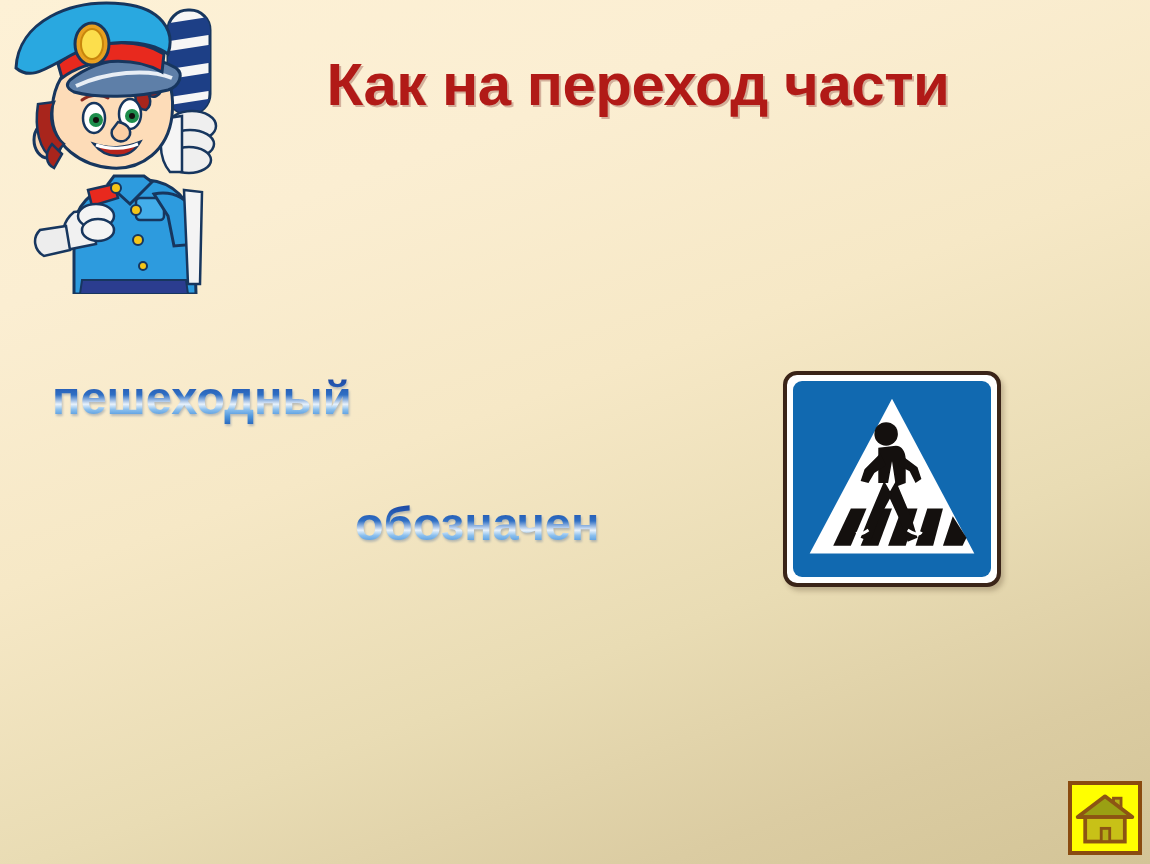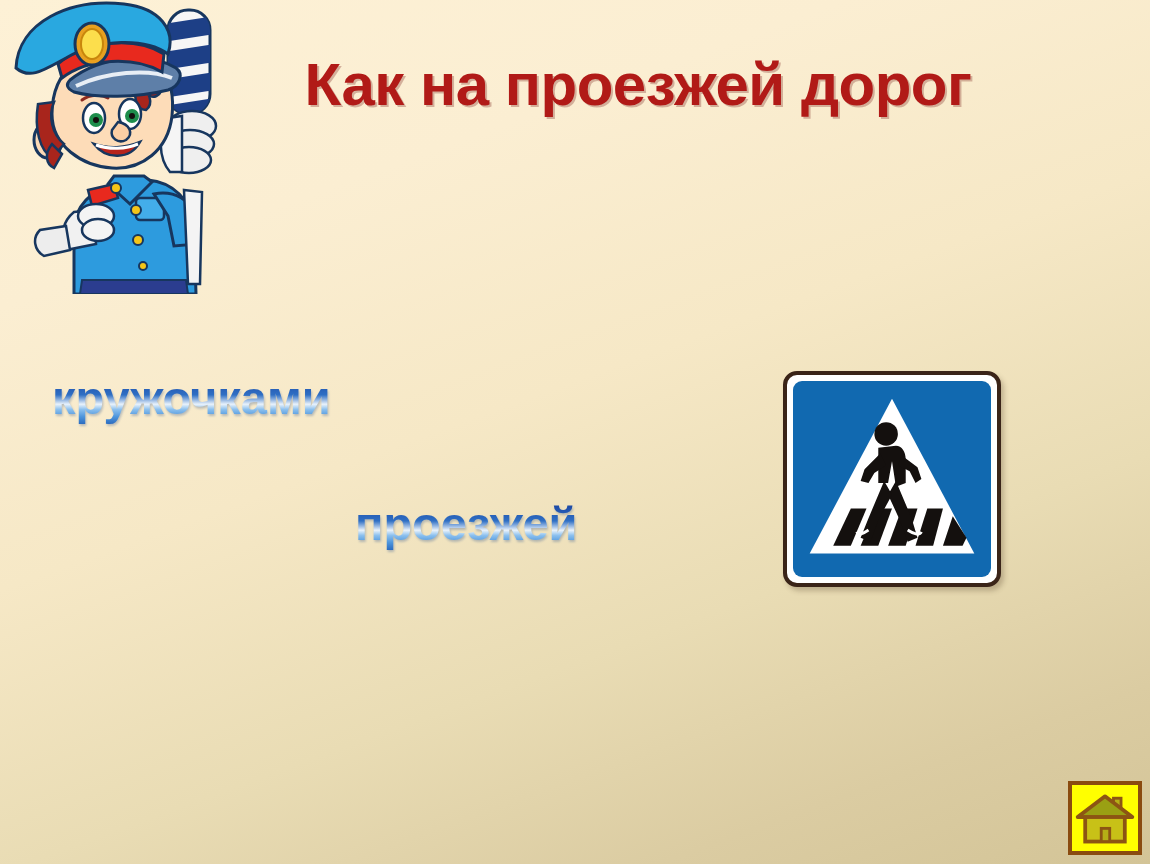--- a/index.html
+++ b/index.html
@@ -207,26 +207,26 @@
       <path d="M62 70 C88 46 140 42 168 60 L166 78 C138 62 92 64 66 84 Z" fill="#E8291E" stroke="#17365E" stroke-width="3"></path>
 
       <path d="M20 74 C22 28 74 4 128 10 C164 14 180 36 172 60 C150 44 104 44 70 64 C48 76 34 86 20 74 Z" fill="#29A8E0" stroke="#17365E" stroke-width="3"></path>
 
       <ellipse cx="96" cy="50" rx="17" ry="21" fill="#E8A020" stroke="#17365E" stroke-width="3"></ellipse>
       <ellipse cx="96" cy="50" rx="11" ry="15" fill="#FCDE4C" stroke="#C8860C" stroke-width="2"></ellipse>
     </svg>
   </div>
 
   <div id="title-block">
-    <div class="title-line">Как на проезжей дорог</div>
-  </div>
-
-  <div class="option" id="option-1">кружочками</div>
-
-  <div class="option" id="option-2">проезжей</div>
+    <div class="title-line">Как на переход части</div>
+  </div>
+
+  <div class="option" id="option-1">пешеходный</div>
+
+  <div class="option" id="option-2">обозначен</div>
 
 
   <div id="road-sign">
     <div class="sign-inner">
       <svg viewBox="0 0 200 200" xmlns="http://www.w3.org/2000/svg">
 
         <polygon points="100,18 184,176 16,176" fill="#ffffff"></polygon>
 
         <g fill="#14100E">
           <polygon points="40,168 58,130 74,130 58,168"></polygon>

